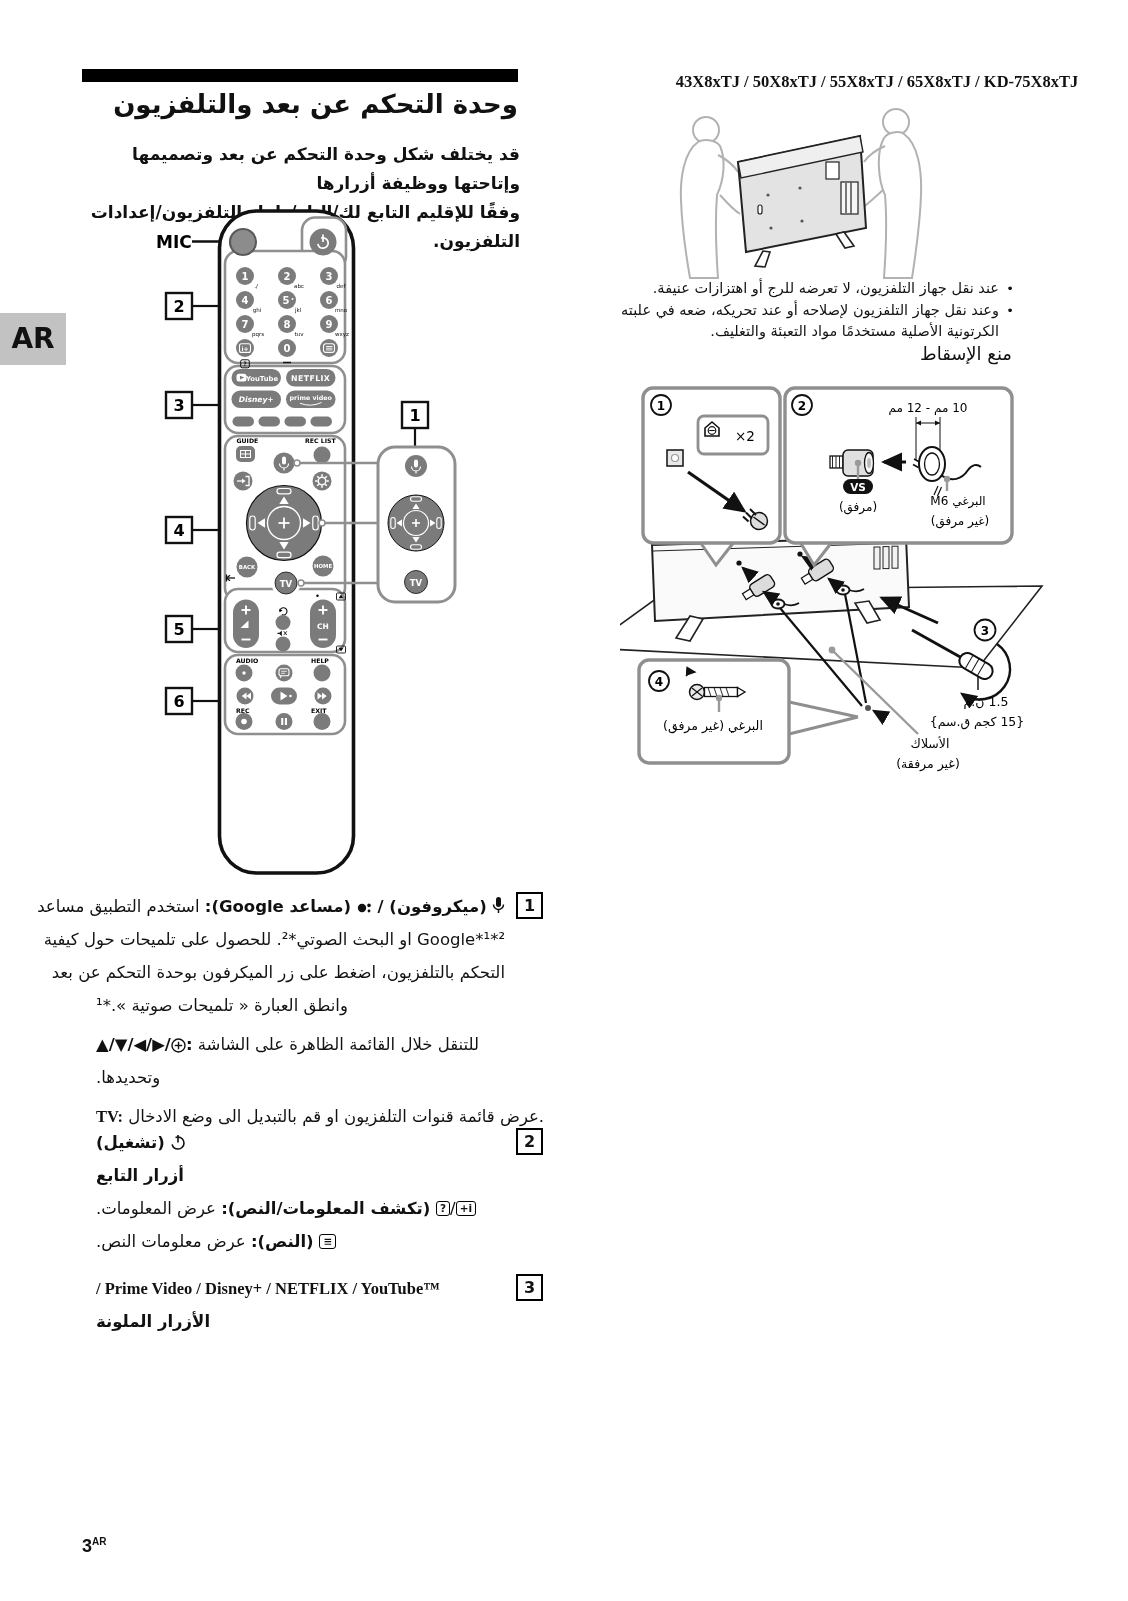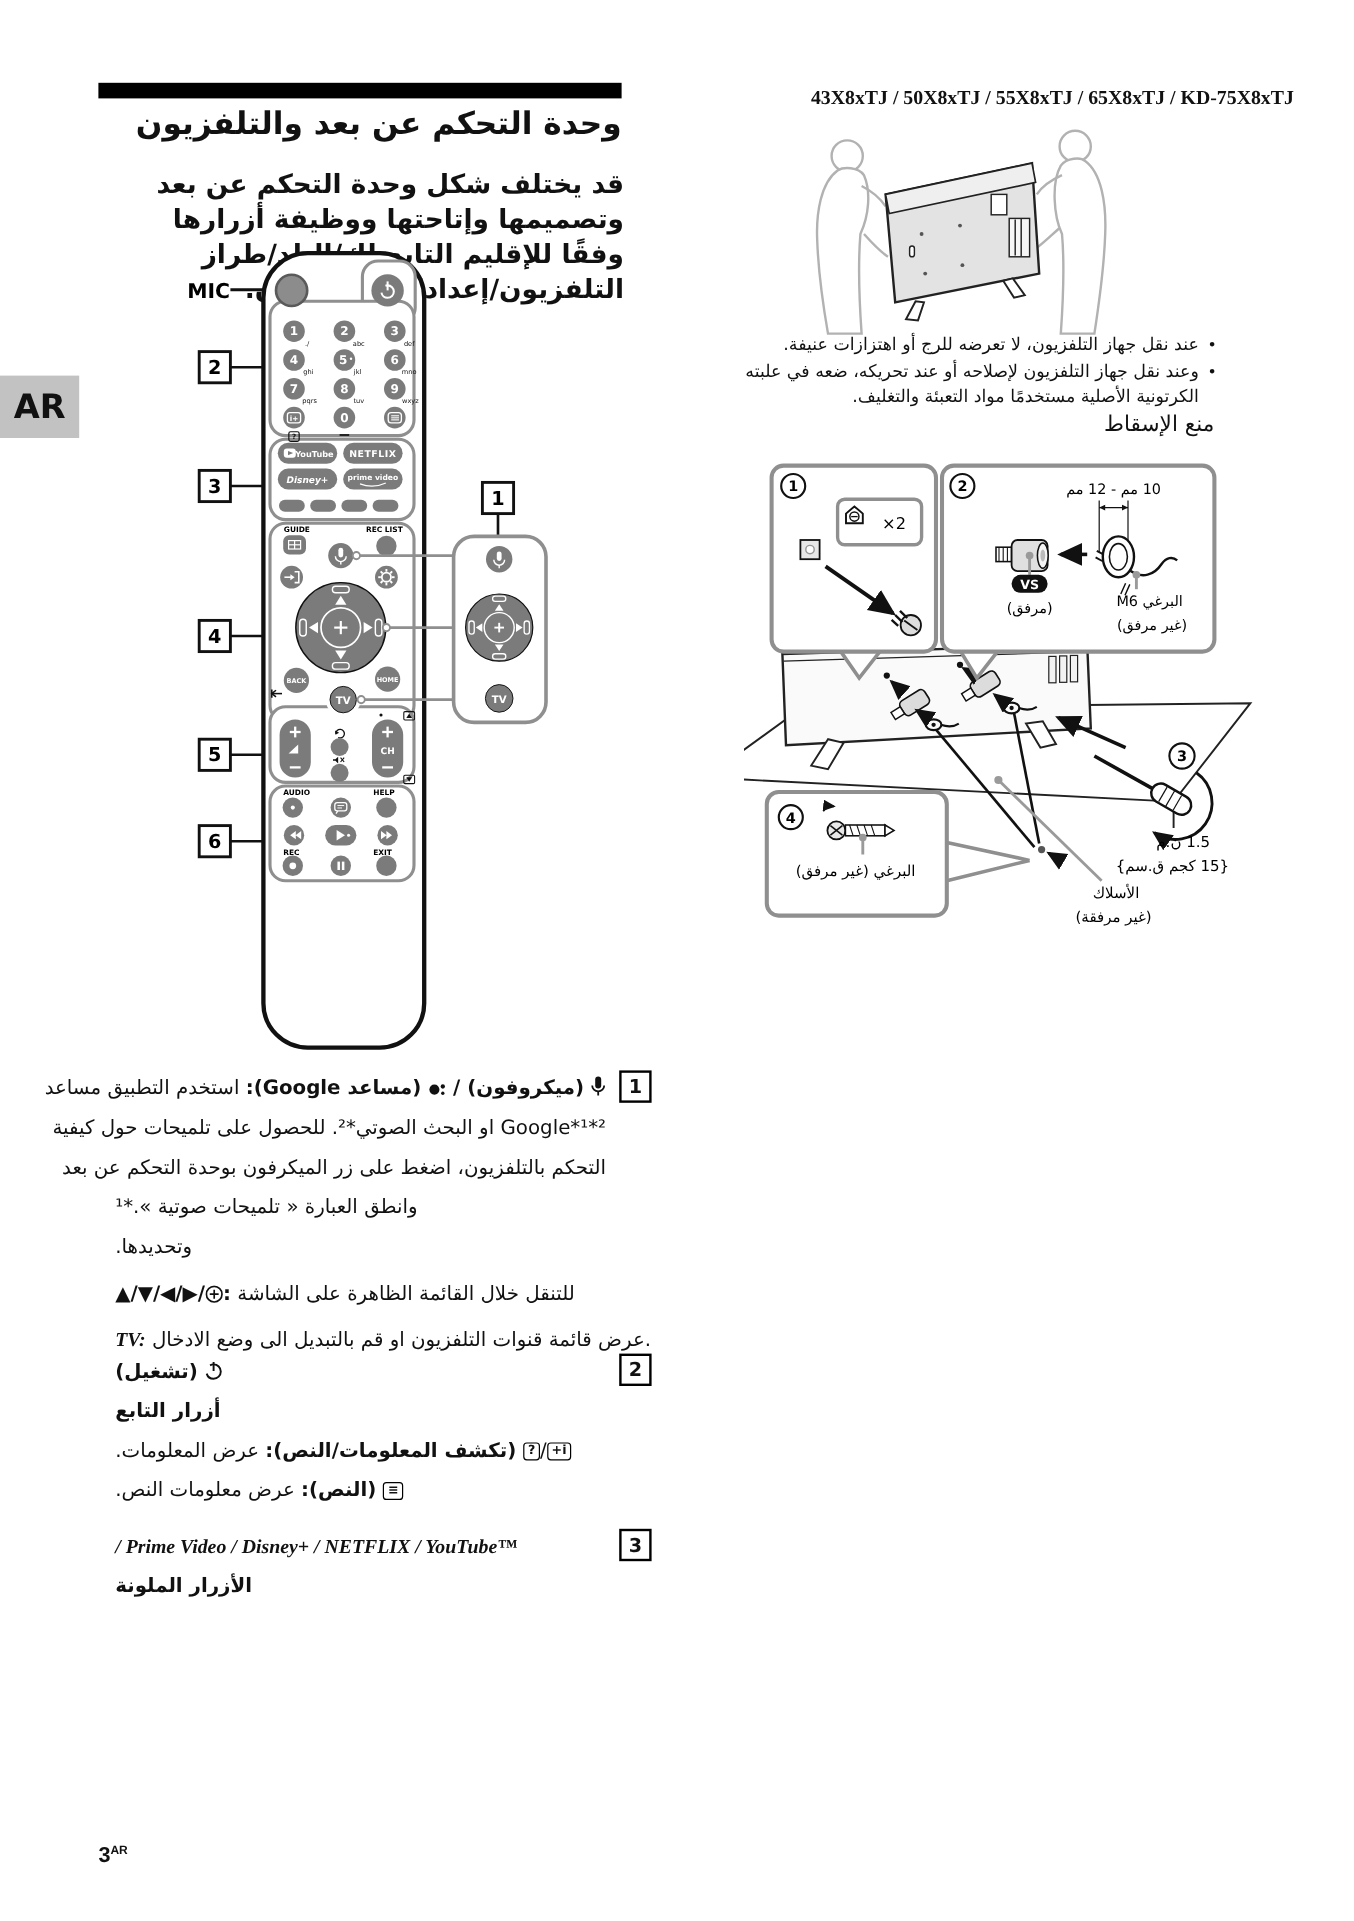--- a/index.html
+++ b/index.html
@@ -1,25 +1,25 @@
 <!DOCTYPE html>
 <html><head>
 <meta charset="utf-8">
 <style>
   html,body{margin:0;padding:0;background:#fff;}
   .page{position:relative;width:1128px;height:1601px;background:#fff;overflow:hidden;
         font-family:"DejaVu Sans",sans-serif;color:#111;}
   .abs{position:absolute;}
   .rtl{direction:rtl;text-align:right;}
-  .serif{font-family:"Liberation Serif",serif;font-style:italic;}
+  .serif{font-family:"Liberation Serif",serif;}
   .b{font-weight:bold;}
   
   .blackbar{position:absolute;left:82px;top:69px;width:436px;height:13px;background:#000;}
   .title{position:absolute;left:82px;top:87px;width:436px;font-size:26px;font-weight:bold;line-height:34px;}
-  .intro{position:absolute;left:80px;top:140px;width:440px;font-size:22px;font-weight:bold;line-height:29px;text-align:right;}
+  .intro{position:absolute;left:80px;top:140px;width:440px;font-size:17px;font-weight:bold;line-height:29px;text-align:right;}
   .artab{position:absolute;left:0;top:313px;width:66px;height:52px;background:#c2c2c2;
          text-align:center;line-height:52px;font-size:28px;font-weight:bold;color:#111;}
   
   .sec{position:absolute;left:96px;width:447px;}
   .nbox{position:absolute;top:2px;right:0;width:23px;height:23px;border:2.6px solid #000;
         font-weight:bold;font-size:16px;text-align:center;line-height:23px;background:#fff;}
   .sec .content{margin-right:38px;}
   .ln{height:33px;line-height:33px;font-size:16.5px;white-space:nowrap;direction:rtl;text-align:left;}
   .ln.ltr{direction:ltr;text-align:left;}
   .ln.ltrR{direction:ltr;text-align:left;}
@@ -424,28 +424,28 @@
         <span class="b">(ميكروفون) / </span><svg class="inline-svg" width="15" height="13" viewBox="0 0 15 13">
             <circle cx="5" cy="6" r="4.2" fill="#111"></circle>
             <circle cx="12" cy="3.4" r="1.8" fill="#111"></circle>
             <circle cx="12" cy="9" r="1.4" fill="#111"></circle>
           </svg><span class="b"> (مساعد Google):</span><span> استخدم التطبيق مساعد</span>
       </div>
       <div class="ln">Google*¹*² او البحث الصوتي*². للحصول على تلميحات حول كيفية</div>
       <div class="ln">التحكم بالتلفزيون، اضغط على زر الميكرفون بوحدة التحكم عن بعد</div>
       <div class="ln">وانطق العبارة « تلميحات صوتية ».*¹</div>
     </div>
-    <div class="ln">وتحديدها.</div>
     <div class="ln ltr gap">
       <span class="b">▲/▼/◀/▶/</span><svg class="inline-svg" width="15" height="15" viewBox="0 0 15 15">
           <circle cx="7.5" cy="7.5" r="6.5" fill="none" stroke="#111" stroke-width="1.4"></circle>
           <line x1="3.8" y1="7.5" x2="11.2" y2="7.5" stroke="#111" stroke-width="1.4"></line>
           <line x1="7.5" y1="3.8" x2="7.5" y2="11.2" stroke="#111" stroke-width="1.4"></line>
         </svg><span class="b">:</span><span class="rtl"> للتنقل خلال القائمة الظاهرة على الشاشة</span>
     </div>
+    <div class="ln">وتحديدها.</div>
     <div class="ln ltr gap">
       <span class="b serif">TV:</span><span> عرض قائمة قنوات التلفزيون او قم بالتبديل الى وضع الادخال.</span>
     </div>
   </div>
 
   <div class="sec" style="top:1126px;">
     <div class="nbox">2</div>
     <div class="content">
       <div class="ln">
         <svg class="inline-svg" width="16" height="17" viewBox="0 0 16 17">

